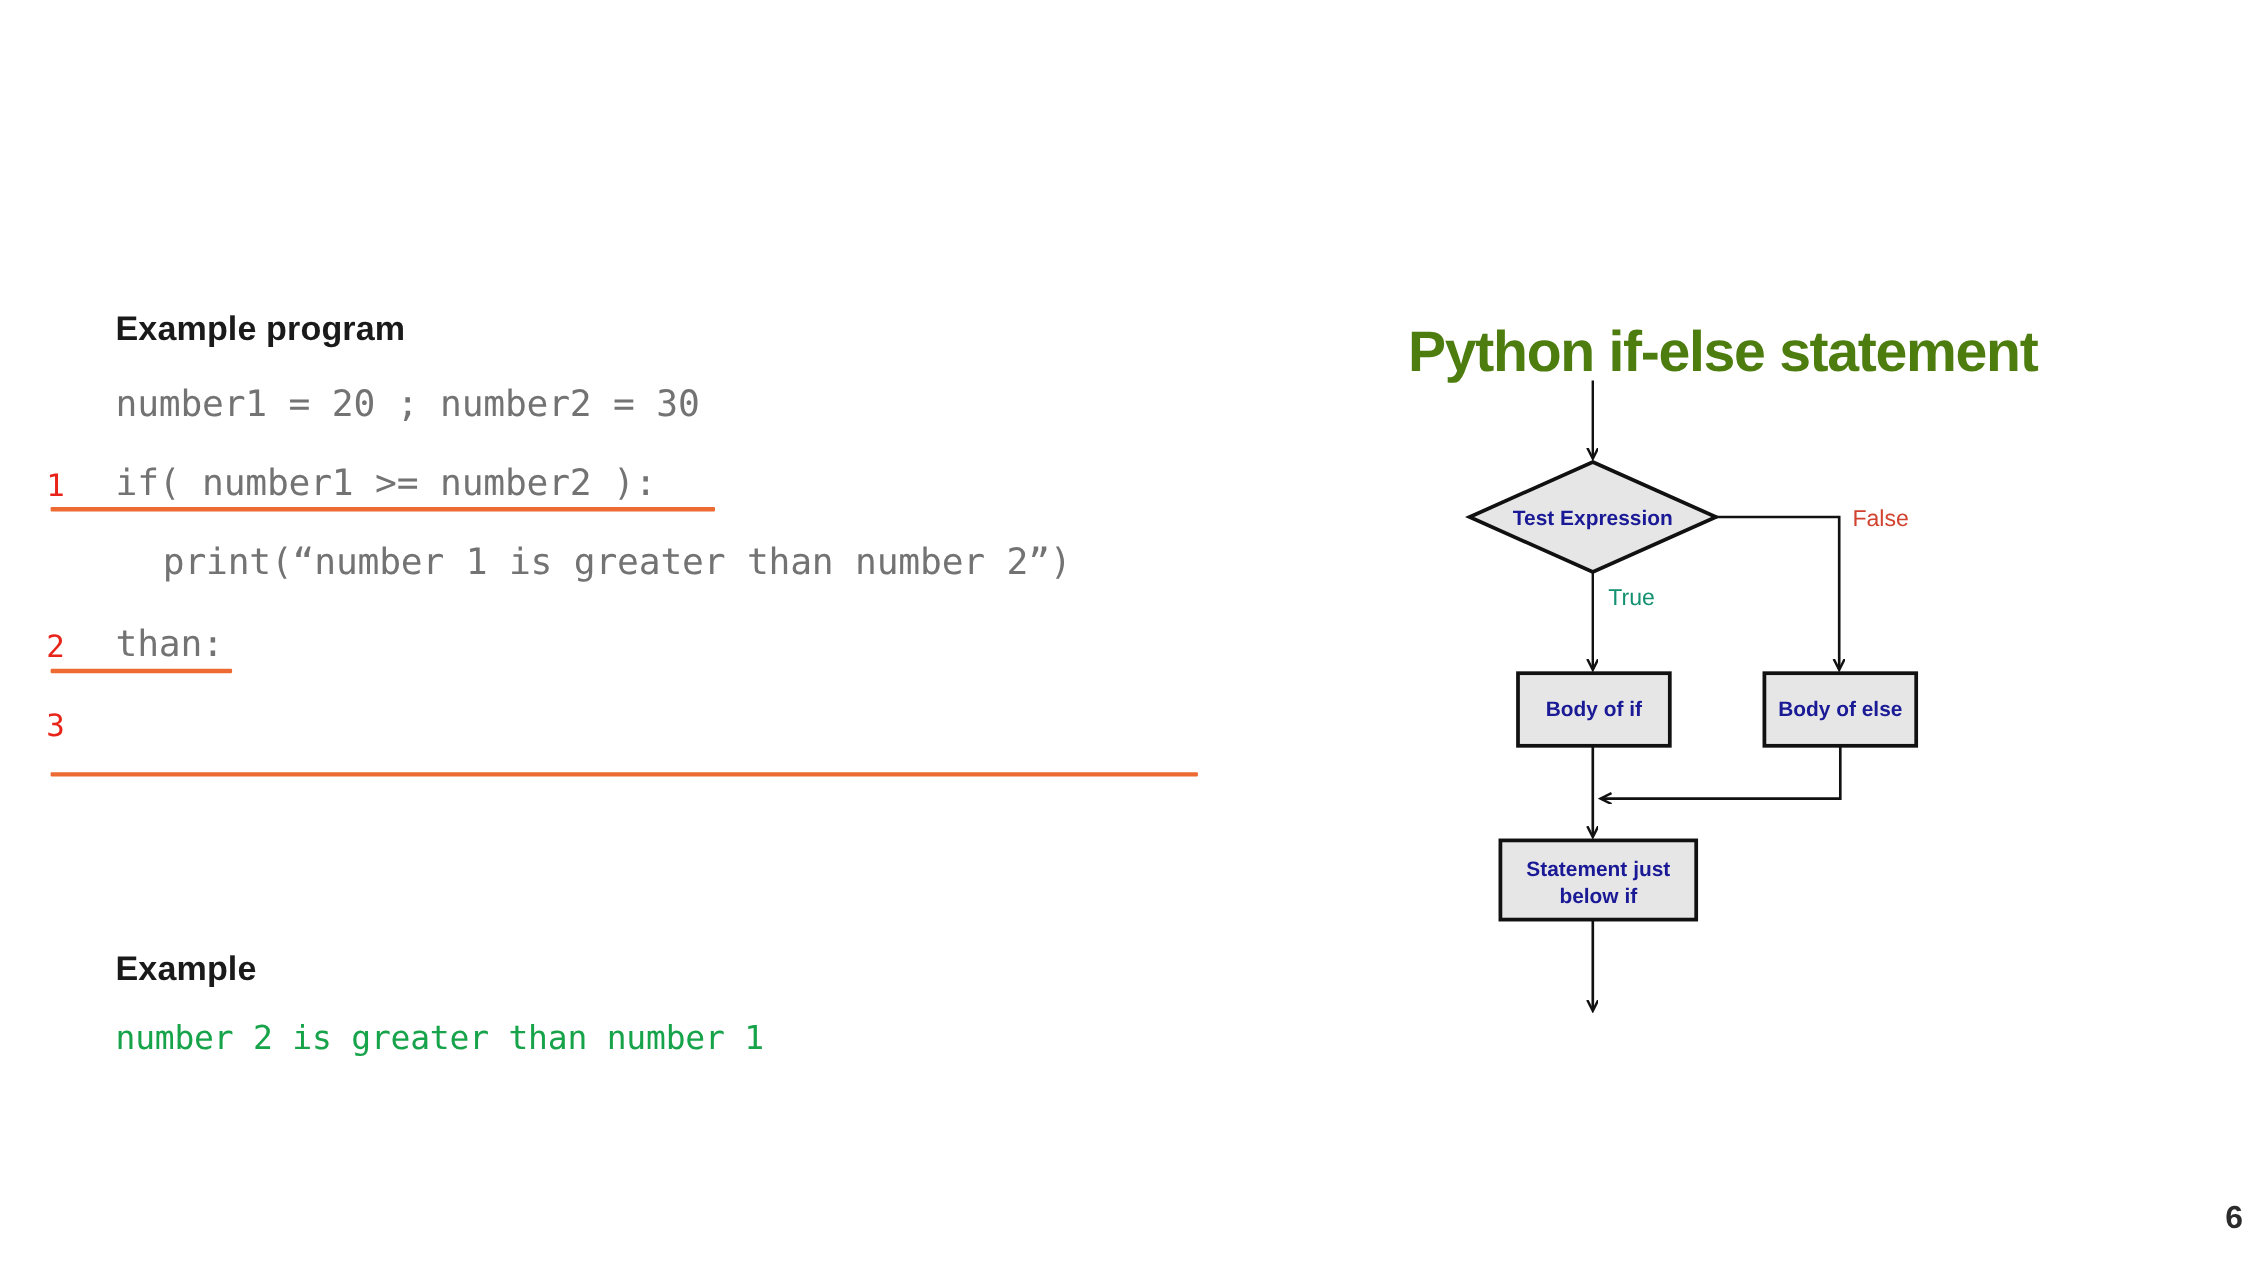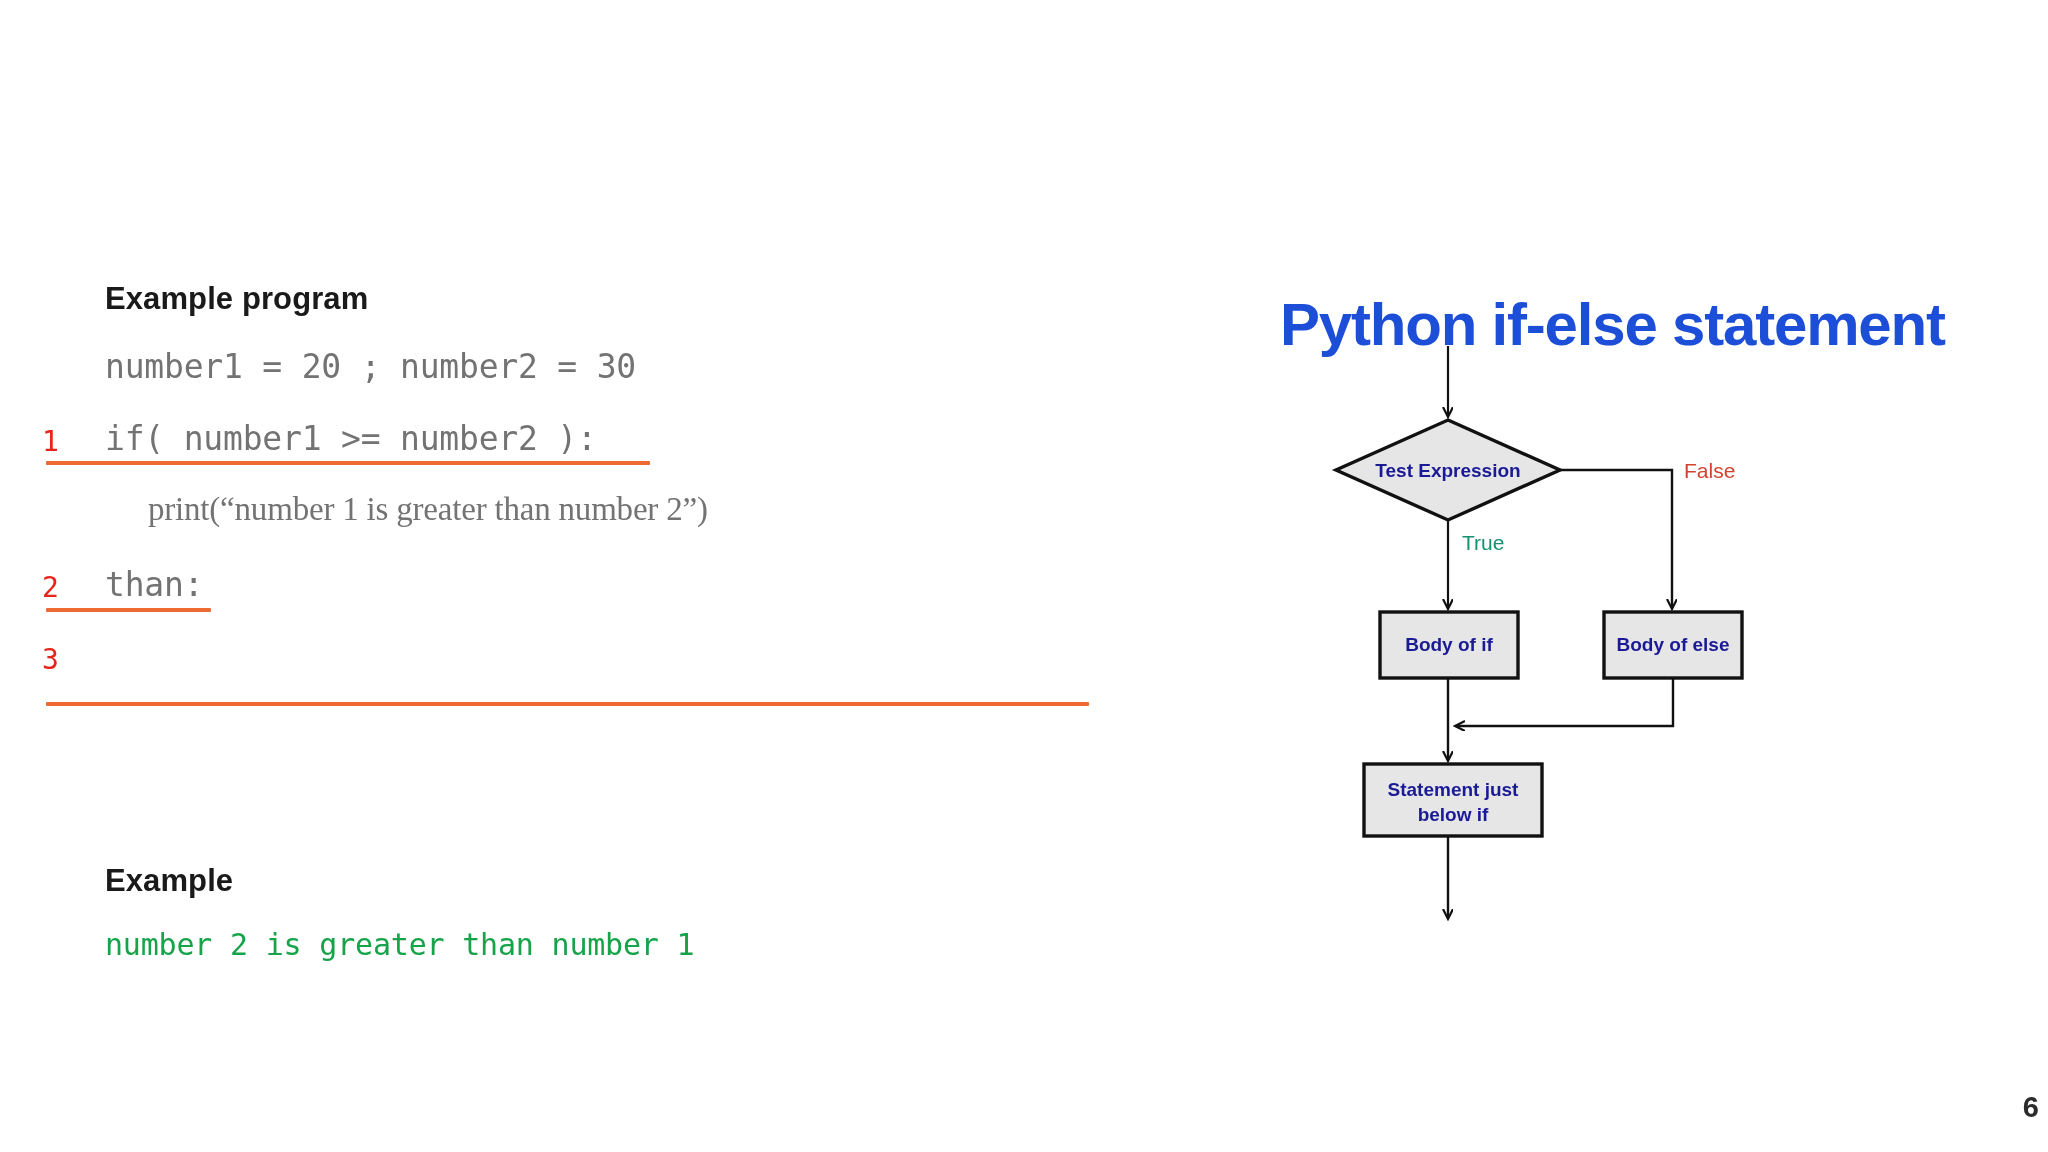--- a/index.html
+++ b/index.html
@@ -37,21 +37,21 @@
     font-size: 33px;
     color: #737373;
     white-space: pre;
     letter-spacing: -0.2px;
   }
   .code-line.indent { left: 148px; }
   .code-line.flush  { left: 105px; }
 
   #code-l0 { top: 347px; }
   #code-l1 { top: 419px; text-align: right; }
-  #code-l2 { top: 491px; font-family: Liberation Serif, serif; }
+  #code-l2 { top: 491px; }
   #code-l3 { top: 565px; }
   #code-l4 { top: 637px; }
 
   .line-num {
     position: absolute;
     left: 42px;
     font-family: "DejaVu Sans Mono", monospace;
     font-size: 28px;
     color: #e8241a;
     white-space: pre;
@@ -101,22 +101,22 @@
     height: 680px;
   }
   #flowchart-title {
     position: absolute;
     left: 0px;
     top: 0px;
     width: 600px;
     text-align: left;
     font-family: "Liberation Sans", sans-serif;
     font-weight: bold;
-    font-size: 60px;
-    color: #1d4ed8;
+    font-size: 52px;
+    color: #4d7c0f;
     letter-spacing: -1.2px;
     white-space: nowrap;
   }
   #flow-svg {
     position: absolute;
     left: 0;
     top: 54px;
   }
   .flow-label {
     font-family: "Liberation Sans", sans-serif;

